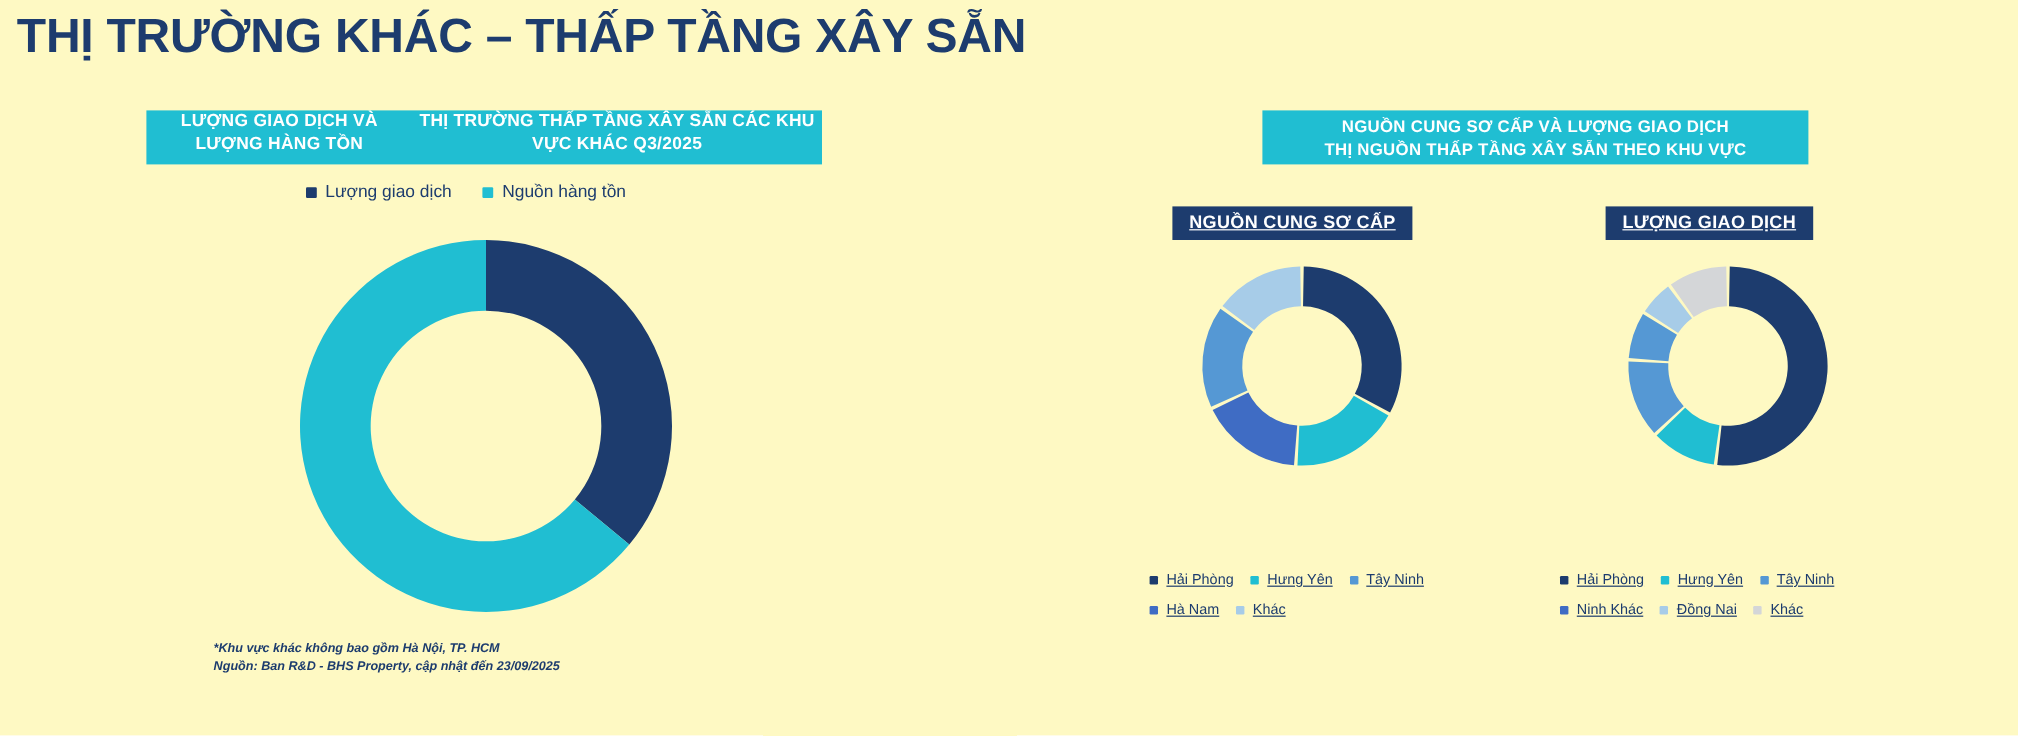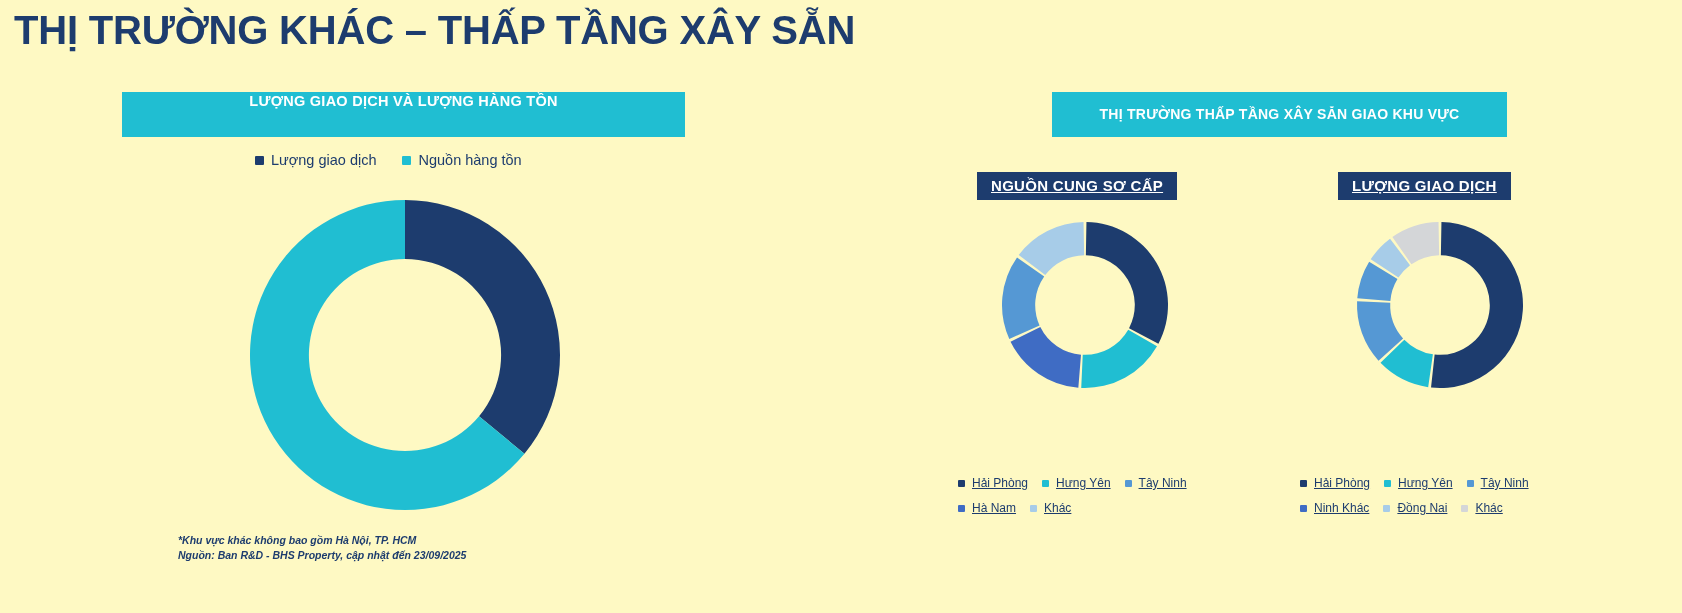--- a/index.html
+++ b/index.html
@@ -113,20 +113,21 @@
 <body>
 
 <div class="page">
 
   <div class="page-title">THỊ TRƯỜNG KHÁC – THẤP TẦNG XÂY SẴN</div>
 
   <div class="left-panel">
 
     <div class="cyan-banner left-banner">
       <div>LƯỢNG GIAO DỊCH VÀ LƯỢNG HÀNG TỒN</div>
+      <div>THỊ TRƯỜNG THẤP TẦNG XÂY SẴN CÁC KHU VỰC KHÁC Q3/2025</div>
     </div>
 
     <div class="legend-row left-legend">
       <div class="legend-item">
         <span class="legend-swatch" style="background:#1d3c6e"></span>
         <span>Lượng giao dịch</span>
       </div>
       <div class="legend-item">
         <span class="legend-swatch" style="background:#20bed2"></span>
         <span>Nguồn hàng tồn</span>
@@ -142,21 +143,22 @@
 
     <div class="footnote">
       <div>*Khu vực khác không bao gồm Hà Nội, TP. HCM</div>
       <div>Nguồn: Ban R&amp;D - BHS Property, cập nhật đến 23/09/2025</div>
     </div>
   </div>
 
   <div>
 
     <div class="cyan-banner right-banner">
-      <div>THỊ TRƯỜNG THẤP TẦNG XÂY SẴN GIAO KHU VỰC</div>
+      <div>NGUỒN CUNG SƠ CẤP VÀ LƯỢNG GIAO DỊCH</div>
+      <div>THỊ NGUỒN THẤP TẦNG XÂY SẴN THEO KHU VỰC</div>
     </div>
 
     <div class="navy-pill pill-supply">NGUỒN CUNG SƠ CẤP</div>
     <div class="navy-pill pill-trans">LƯỢNG GIAO DỊCH</div>
 
     <div class="donut-wrap donut-small-a">
       <svg id="svg-donut-supply" width="166" height="166" viewBox="0 0 166 166">
           <path d="M 84.44854973429452 0.012641302019531508 A 83 83 0 0 1 156.42022094285196 121.71009114821098 L 127.05213256571116 106.2260546889266 A 49.8 49.8 0 0 0 83.86912984057672 33.207584781211715 Z" fill="#1d3c6e"></path>
           <path d="M 155.02453262962106 124.2488387652871 A 83 83 0 0 1 79.2348719852719 165.9145572926293 L 80.74092319116313 132.74873437557758 A 49.8 49.8 0 0 0 126.21471957777263 107.74930325917227 Z" fill="#20bed2"></path>
           <path d="M 76.34348928070469 165.73264691186853 A 83 83 0 0 1 8.527555317030746 119.64498578171487 L 38.31653319021845 104.98699146902891 A 49.8 49.8 0 0 0 79.00609356842281 132.63958814712112 Z" fill="#3f6cc4"></path>

